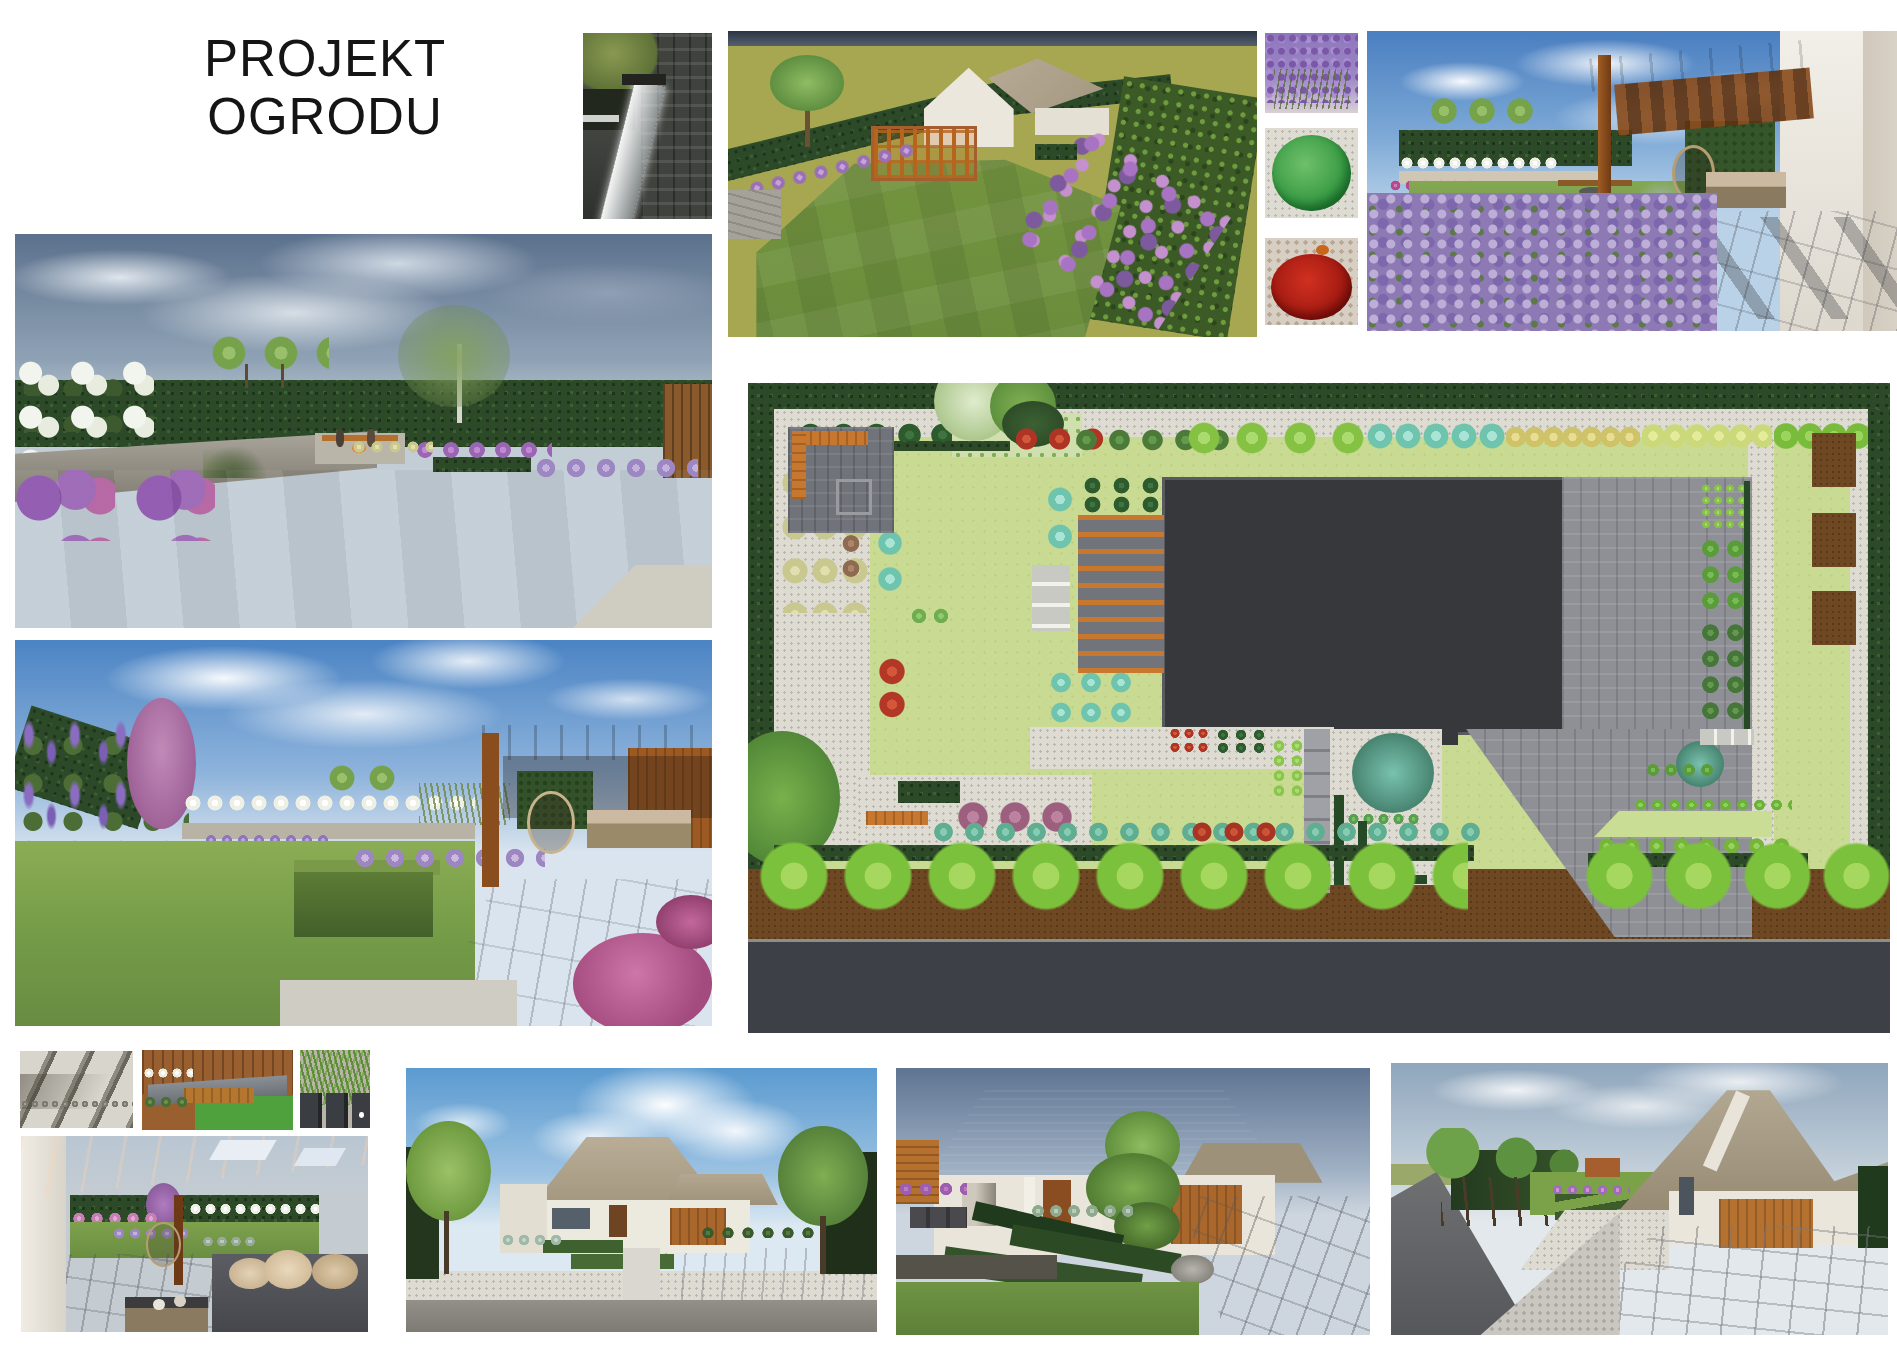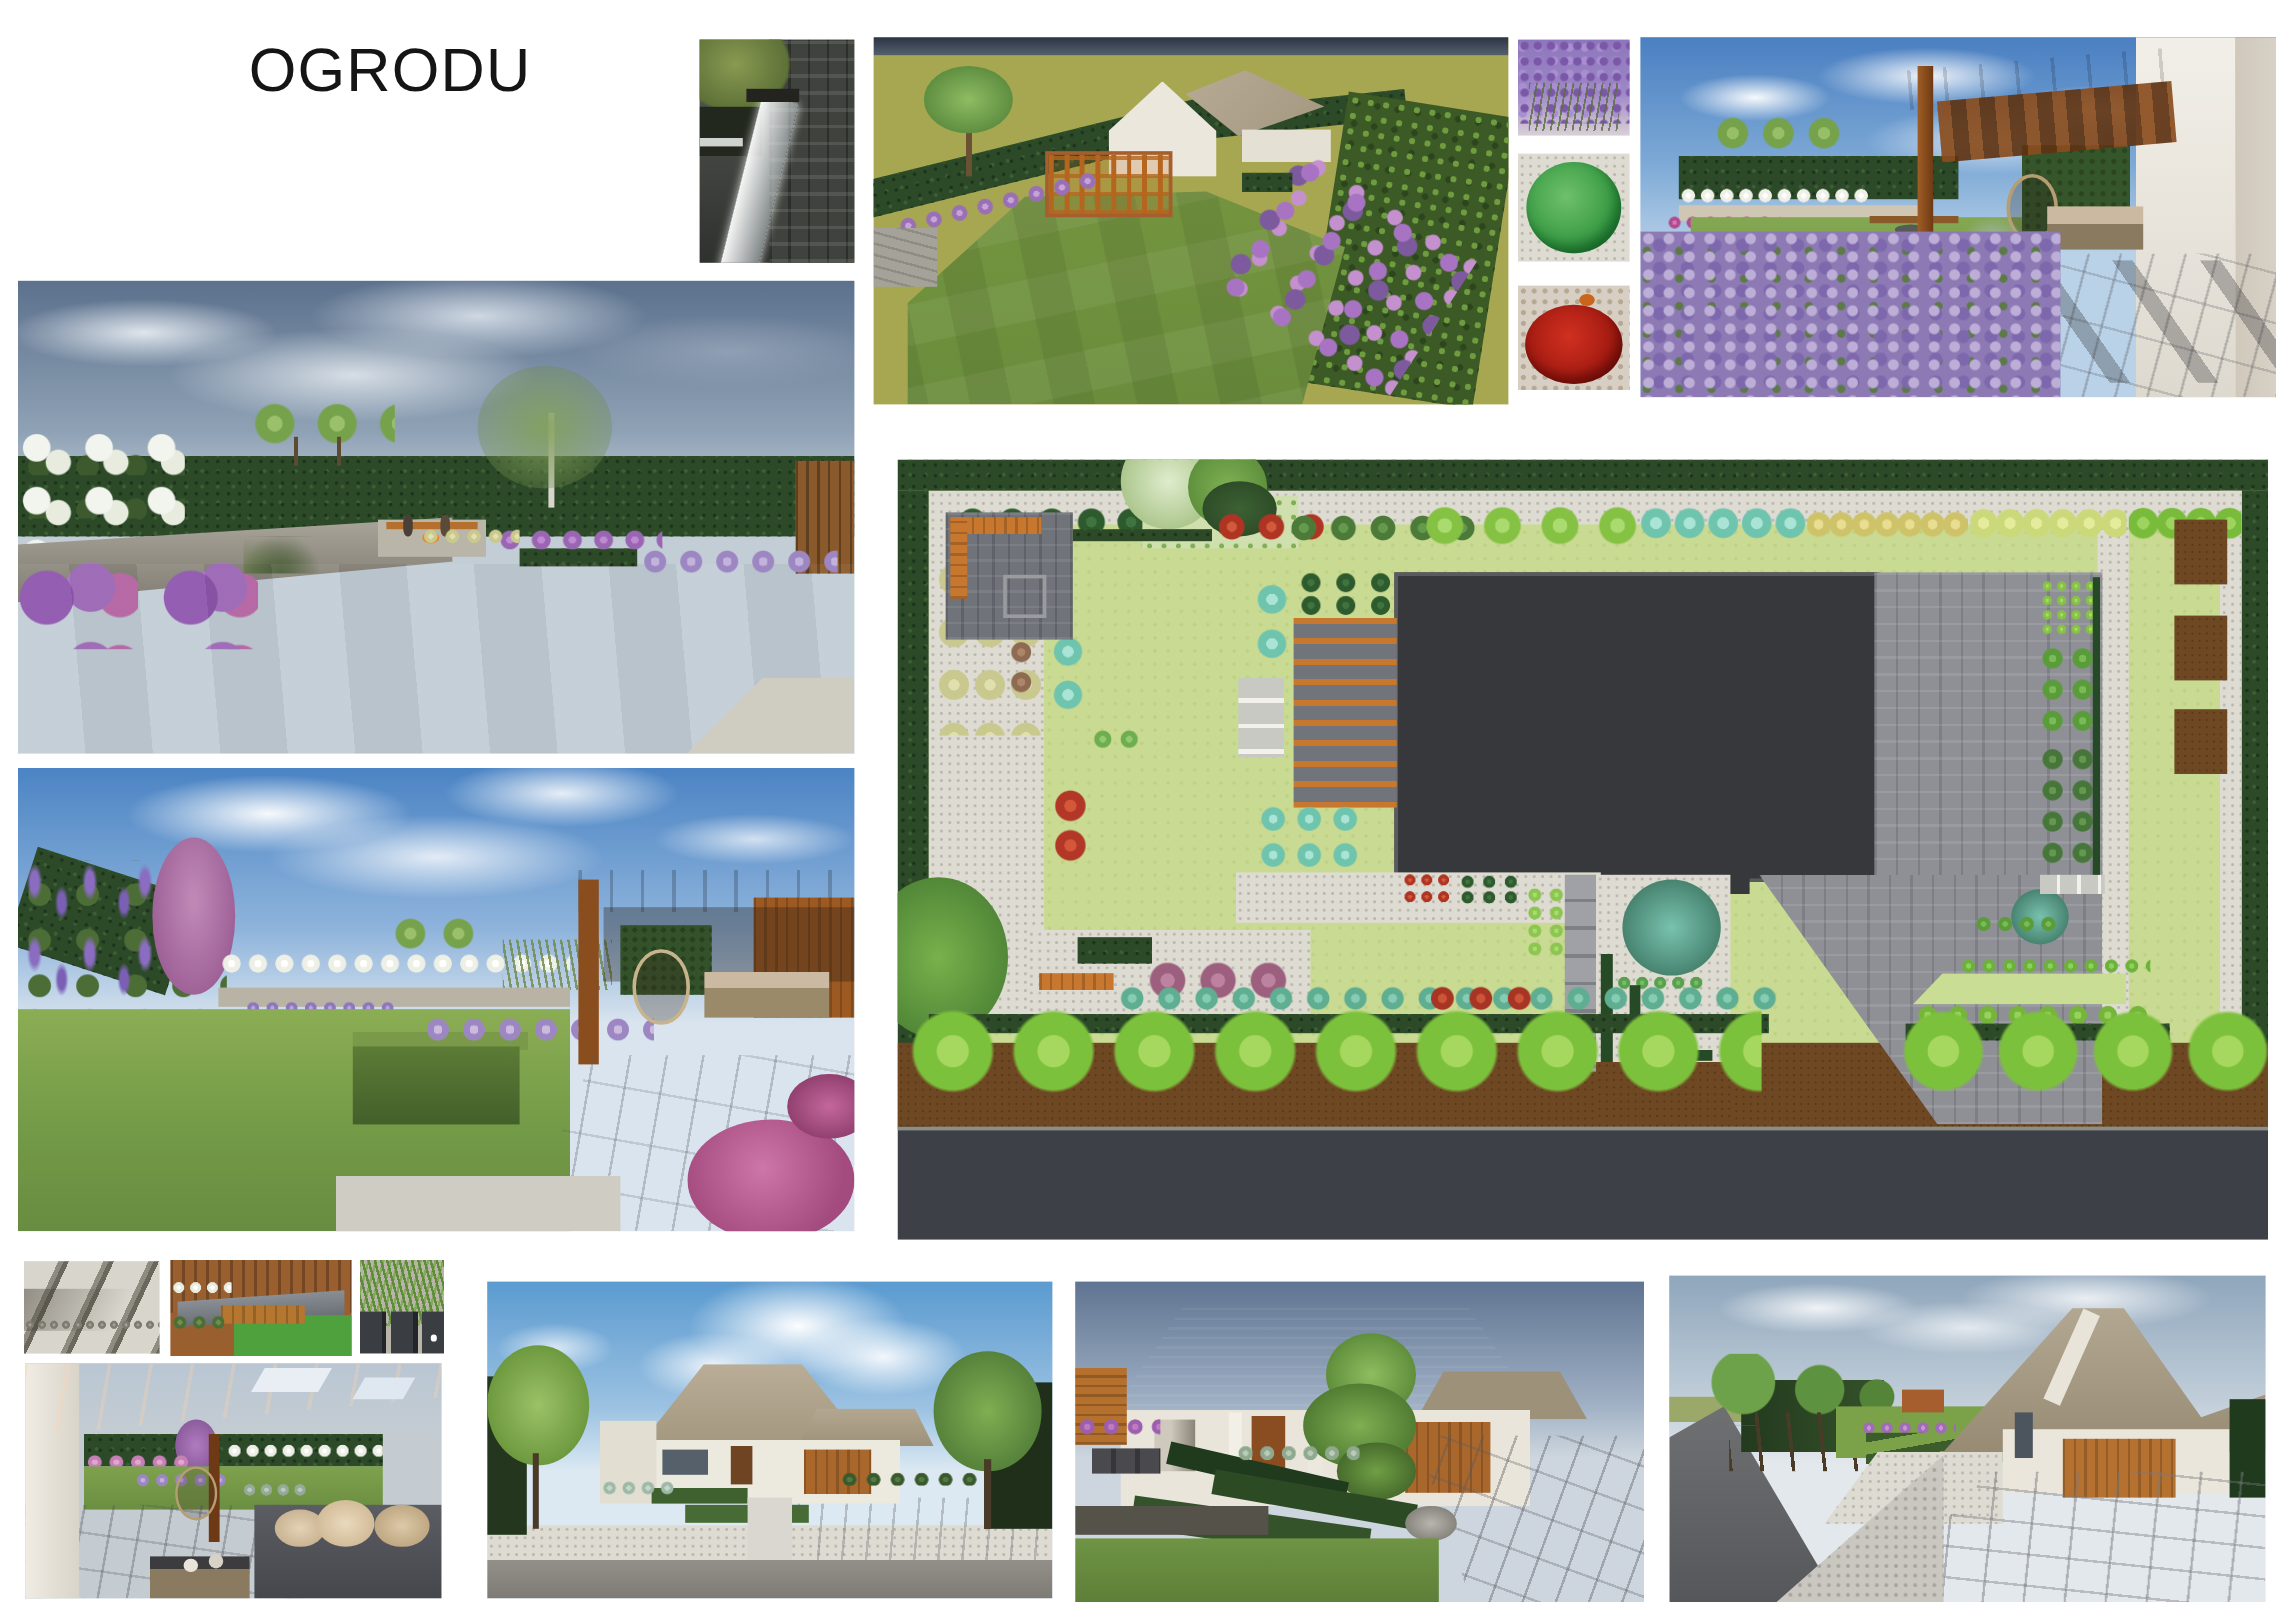--- a/index.html
+++ b/index.html
@@ -20,20 +20,21 @@
   .title{position:absolute;left:105px;top:30px;width:440px;text-align:center;color:#151515;
          font-size:51px;line-height:1.13;letter-spacing:1px;}
   .woodgrain{background-image:repeating-linear-gradient(90deg,rgba(0,0,0,.18) 0 2px,rgba(0,0,0,0) 2px 9px);}
 </style>
 </head>
 <body>
 
 <div class="board">
 
   <div class="title">
+    <div>PROJEKT</div>
     <div>OGRODU</div>
   </div>
 
   <div class="img" style="left:583px;top:33px;width:129px;height:186px;background:linear-gradient(180deg,#6f7468 0%,#4a4e48 30%,#2f312e 100%)" title="Kamienna sciana z wodospadem">
     <div class="abs" style="left:45%;top:0;width:55%;height:100%;background-color:#3f423d;background-image:repeating-linear-gradient(0deg,rgba(255,255,255,.10) 0 3px,rgba(0,0,0,0) 3px 14px),repeating-linear-gradient(90deg,rgba(0,0,0,.3) 0 2px,rgba(0,0,0,0) 2px 16px)"></div>
     <div class="abs blob" style="left:-12%;top:-10%;width:70%;height:42%;background:radial-gradient(#8a9a52,#5d7036 70%);filter:blur(1px)"></div>
     <div class="abs" style="left:0;top:30%;width:40%;height:22%;background:#23281f"></div>
     <div class="abs" style="left:26%;top:26%;width:24%;height:80%;transform:rotate(14deg);background:linear-gradient(90deg,rgba(255,255,255,.95),rgba(205,215,220,.5));box-shadow:0 0 8px rgba(255,255,255,.8)"></div>
     <div class="abs" style="left:30%;top:22%;width:34%;height:6%;background:#23241f"></div>
     <div class="abs" style="left:0;top:44%;width:28%;height:4%;background:#cfd3d0"></div>

